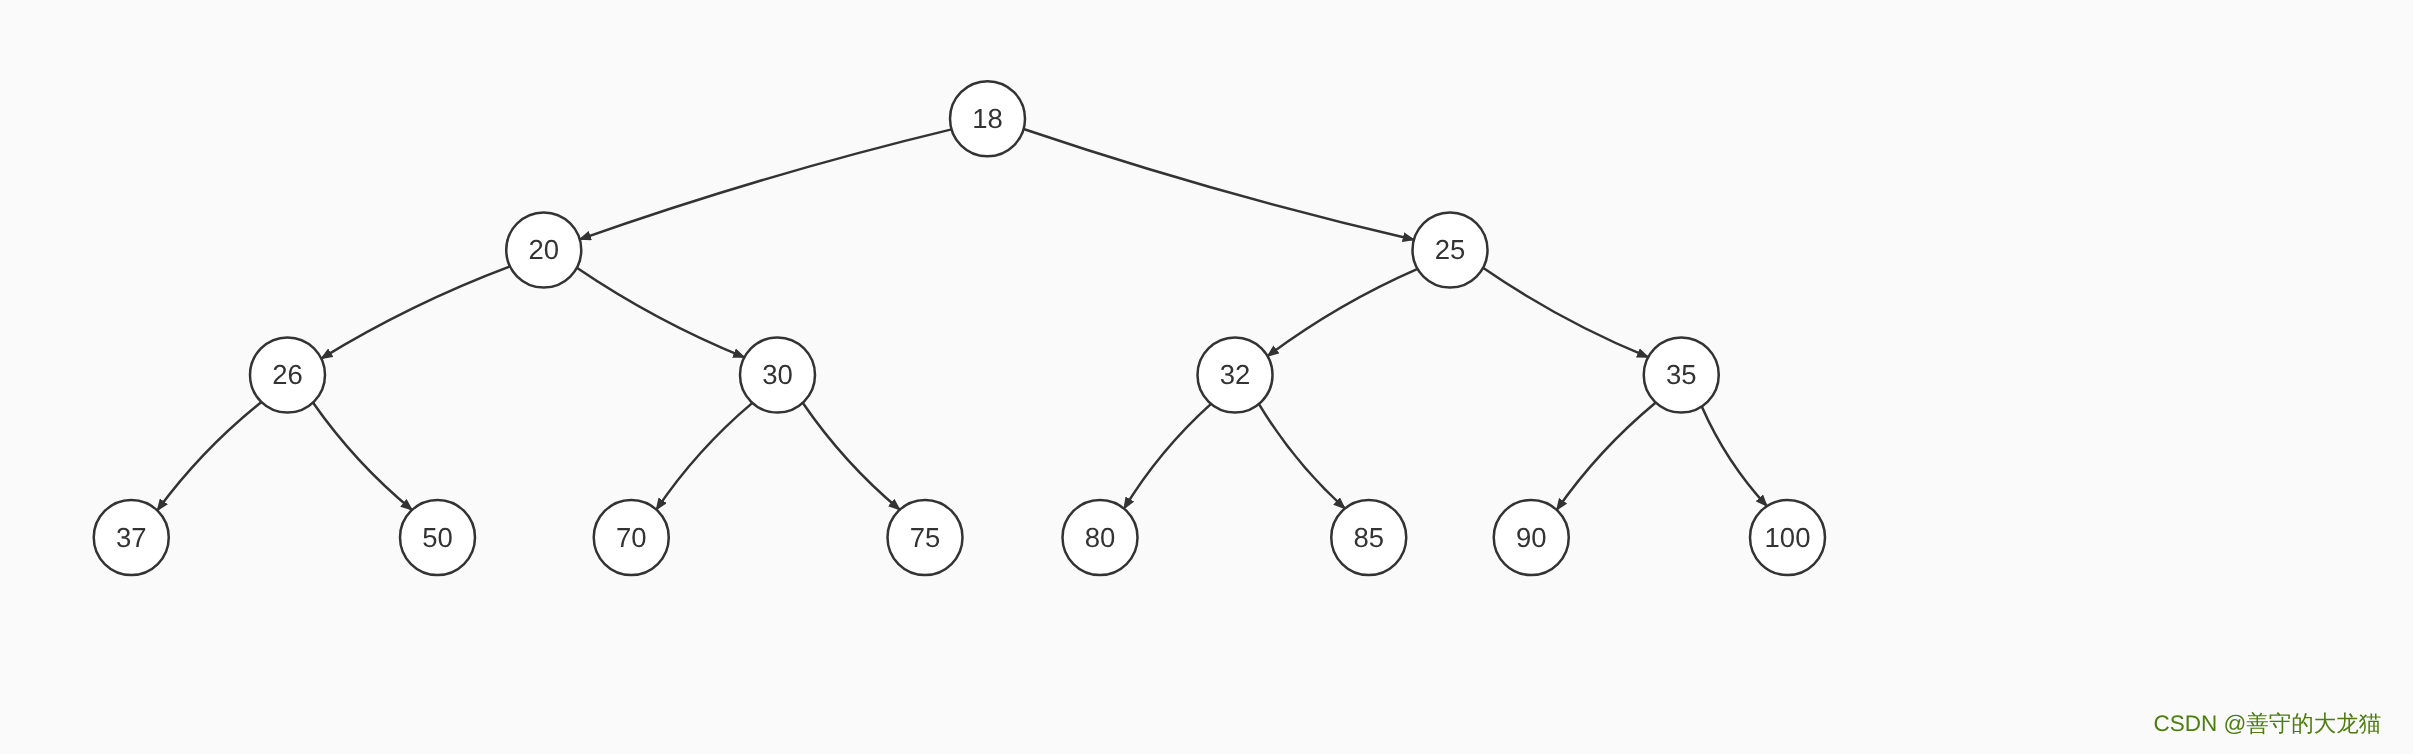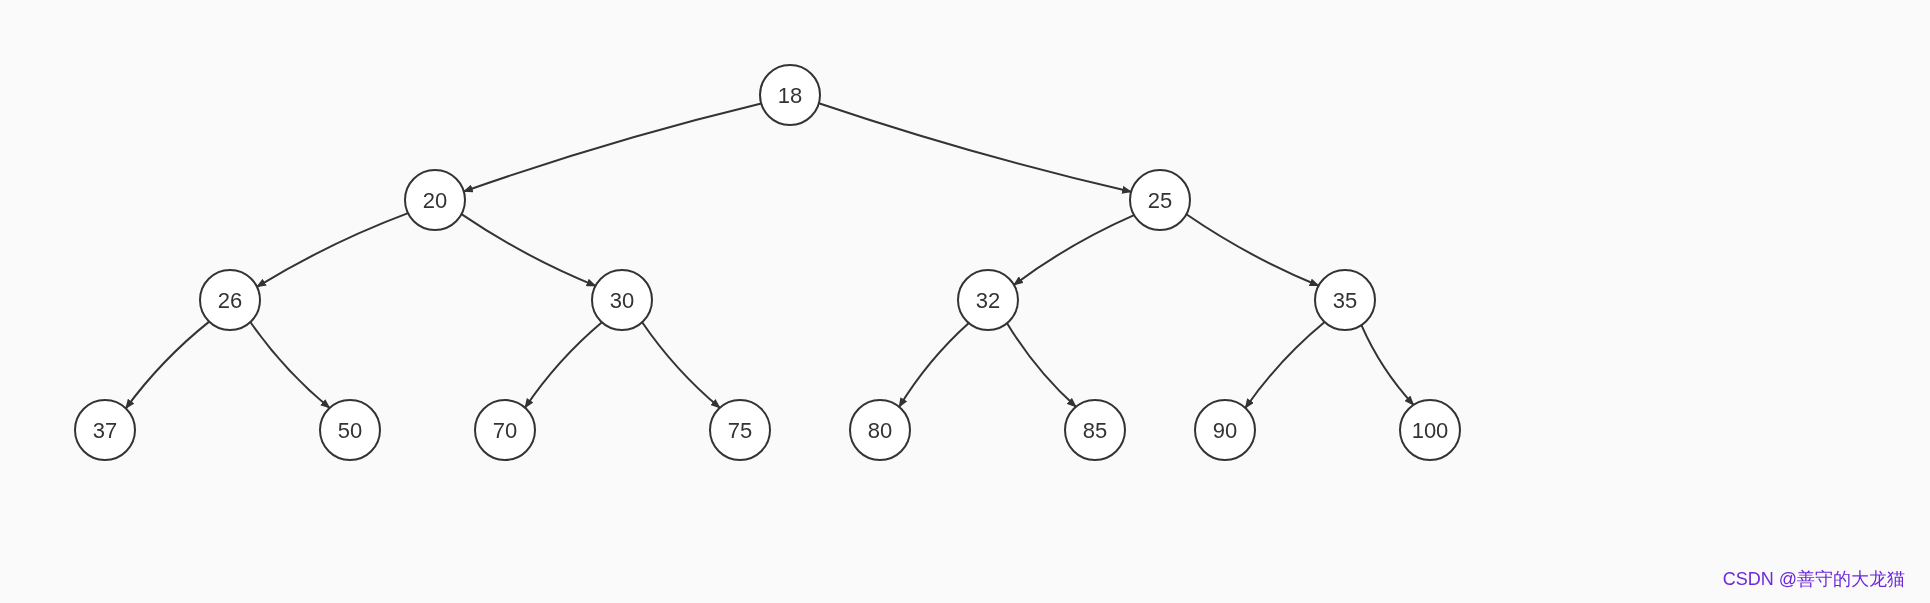--- a/index.html
+++ b/index.html
@@ -28,21 +28,21 @@
     }
     .edge {
       fill: none;
       stroke: #333333;
       stroke-width: 2;
     }
     .watermark {
       position: absolute;
       bottom: 12px;
       right: 25px;
-      color: #6d28d9;
+      color: #4d7c0f;
       font-size: 18px;
       font-family: sans-serif;
       text-align: right;
     }
   </style>
 </head>
 <body>
 
 <svg id="tree-svg" width="1930" height="603">
   <defs>

